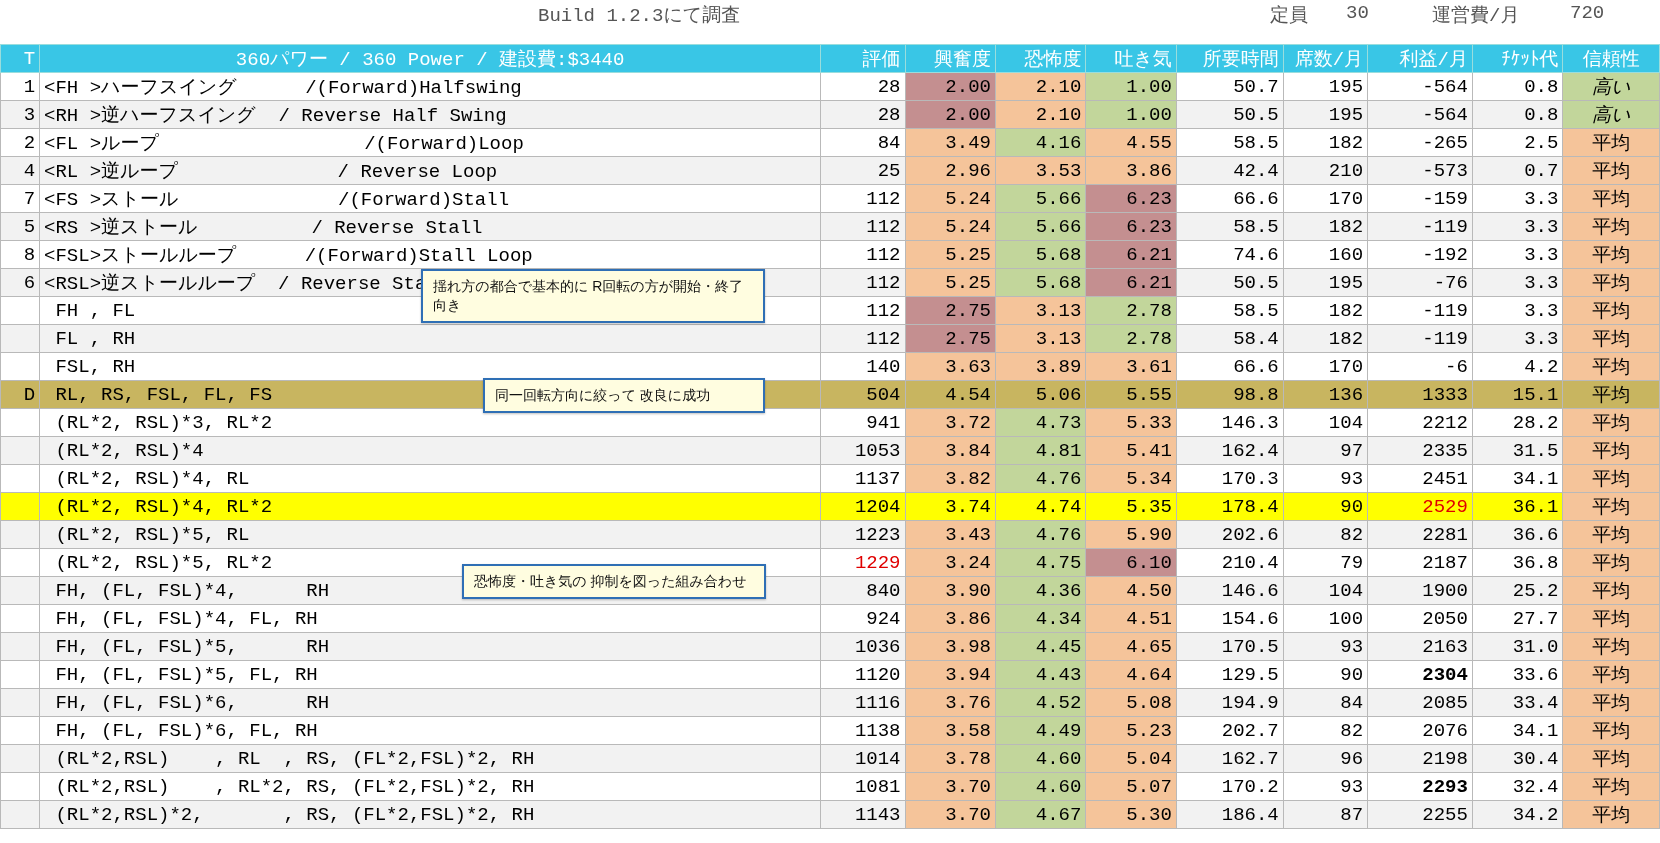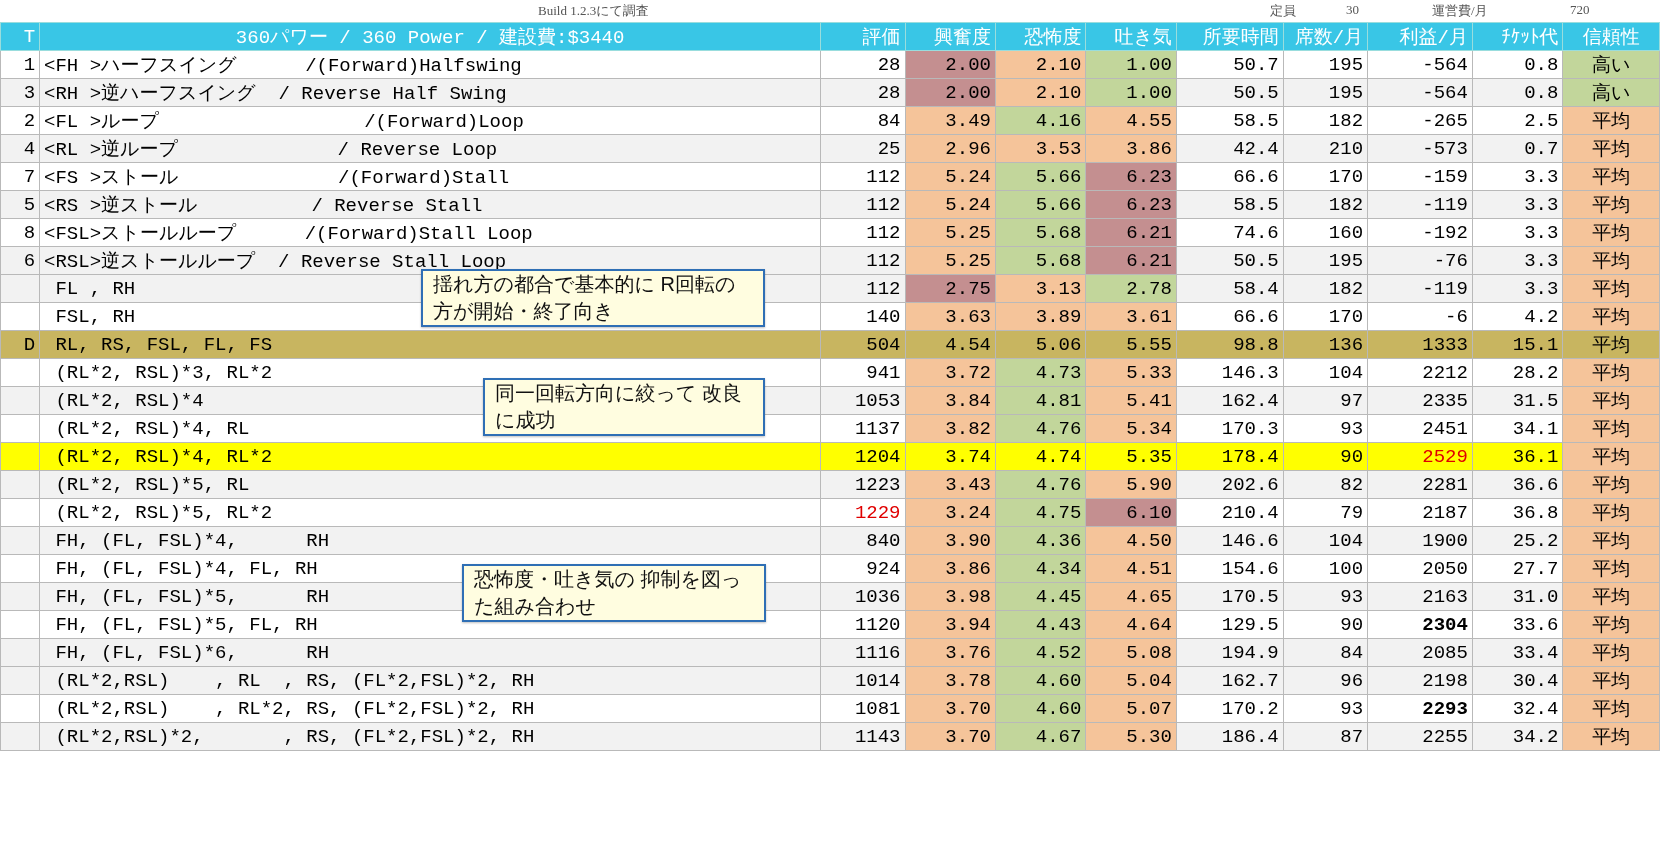--- a/index.html
+++ b/index.html
@@ -1,19 +1,19 @@
 <!DOCTYPE html>
 <html><head>
 <meta charset="utf-8">
 <style>
   html,body{margin:0;padding:0;background:#ffffff;}
   body{font-family:"Liberation Sans",sans-serif;}
   #page{width:1660px;height:843px;position:relative;overflow:hidden;background:#fff;}
 
-  .topbar{height:22px;display:flex;align-items:center;font-family:Liberation Serif, serif;font-size:13px;color:#555;}
+  .topbar{height:44px;display:flex;align-items:center;font-family:Liberation Mono, monospace;font-size:19px;color:#555;}
   .topbar .build{position:absolute;left:538px;top:2px;}
   .topbar .cap1{position:absolute;left:1270px;top:2px;}
   .topbar .cap2{position:absolute;left:1346px;top:2px;}
   .topbar .cap3{position:absolute;left:1432px;top:2px;}
   .topbar .cap4{position:absolute;left:1570px;top:2px;}
 
   table{border-collapse:collapse;table-layout:fixed;width:1660px;}
   td,th{border:1px solid #b9b9b9;font-family:"Liberation Mono",monospace;font-size:19px;padding:0 4px;height:28px;box-sizing:border-box;white-space:pre;overflow:hidden;}
 
   thead th{background:#39c6e6;color:#fff;font-weight:normal;text-align:center;border:1px solid #9dd;}
@@ -32,30 +32,30 @@
   tbody tr td{background:#ffffff;}
   tbody tr.alt td{background:#f2f2f2;}
 
   .ex{background:#f5c49a !important;}
   .ex-dark{background:#c48f90 !important;}
   .fe{background:#f5c49a !important;margin-left:40px;}
   .fe-g{background:#c2d69b !important;}
   .na-g{background:#c2d69b !important;}
   .na-o{background:#f5c49a !important;}
   .na-r{background:#c48f90 !important;}
-  .rel-high{background:#c2d69b !important;}
+  .rel-high{background:#c2d69b !important;font-style:italic;}
   .rel-avg{background:#f5c49a !important;}
 
   tr.gold td{background:#c8b560 !important;}
   tr.hl td{background:#ffff00 !important;}
   tr.hl td.rel-avg{background:#f5c49a !important;}
   .redtxt{color:#e00000;}
   .bold{font-weight:bold;}
 
-  .note{position:absolute;background:#fffde0;border:2px solid #2f6fb5;font-size:20px;font-family:"Liberation Sans",sans-serif;color:#111;padding:0 10px;line-height:1.35;box-shadow:0 1px 2px rgba(0,0,0,.25);}
+  .note{position:absolute;background:#fffde0;border:2px solid #2f6fb5;font-size:14px;font-family:"Liberation Sans",sans-serif;color:#111;padding:6px 10px;line-height:1.35;box-shadow:0 1px 2px rgba(0,0,0,.25);}
   #note1{left:421px;top:269px;width:320px;}
   #note2{left:483px;top:378px;width:258px;}
   #note3{left:462px;top:564px;width:280px;}
 </style>
 </head>
 <body>
 
 <div id="page">
 
   <div class="topbar">
@@ -180,20 +180,33 @@
           <td class="c-eval">112</td>
           <td class="c-num ex">5.25</td>
           <td class="c-num fe-g">5.68</td>
           <td class="c-num na-r">6.21</td>
           <td class="c-time">50.5</td>
           <td class="c-seat">195</td>
           <td class="c-prof">-76</td>
           <td class="c-tick">3.3</td>
           <td class="c-rel rel-avg">平均</td>
         </tr>
+        <tr class="">
+          <td class="c-t"></td>
+          <td class="c-name"> FH , FL</td>
+          <td class="c-eval">112</td>
+          <td class="c-num ex-dark">2.75</td>
+          <td class="c-num fe">3.13</td>
+          <td class="c-num na-g">2.78</td>
+          <td class="c-time">58.5</td>
+          <td class="c-seat">182</td>
+          <td class="c-prof">-119</td>
+          <td class="c-tick">3.3</td>
+          <td class="c-rel rel-avg">平均</td>
+        </tr>
         <tr class="alt">
           <td class="c-t"></td>
           <td class="c-name"> FL , RH</td>
           <td class="c-eval">112</td>
           <td class="c-num ex-dark">2.75</td>
           <td class="c-num fe">3.13</td>
           <td class="c-num na-g">2.78</td>
           <td class="c-time">58.4</td>
           <td class="c-seat">182</td>
           <td class="c-prof">-119</td>
@@ -362,20 +375,33 @@
           <td class="c-eval">1116</td>
           <td class="c-num ex">3.76</td>
           <td class="c-num fe-g">4.52</td>
           <td class="c-num na-o">5.08</td>
           <td class="c-time">194.9</td>
           <td class="c-seat">84</td>
           <td class="c-prof">2085</td>
           <td class="c-tick">33.4</td>
           <td class="c-rel rel-avg">平均</td>
         </tr>
+        <tr class="">
+          <td class="c-t"></td>
+          <td class="c-name"> FH, (FL, FSL)*6, FL, RH</td>
+          <td class="c-eval">1138</td>
+          <td class="c-num ex">3.58</td>
+          <td class="c-num fe-g">4.49</td>
+          <td class="c-num na-o">5.23</td>
+          <td class="c-time">202.7</td>
+          <td class="c-seat">82</td>
+          <td class="c-prof">2076</td>
+          <td class="c-tick">34.1</td>
+          <td class="c-rel rel-avg">平均</td>
+        </tr>
         <tr class="alt">
           <td class="c-t"></td>
           <td class="c-name"> (RL*2,RSL)    , RL  , RS, (FL*2,FSL)*2, RH</td>
           <td class="c-eval">1014</td>
           <td class="c-num ex">3.78</td>
           <td class="c-num fe-g">4.60</td>
           <td class="c-num na-o">5.04</td>
           <td class="c-time">162.7</td>
           <td class="c-seat">96</td>
           <td class="c-prof">2198</td>

